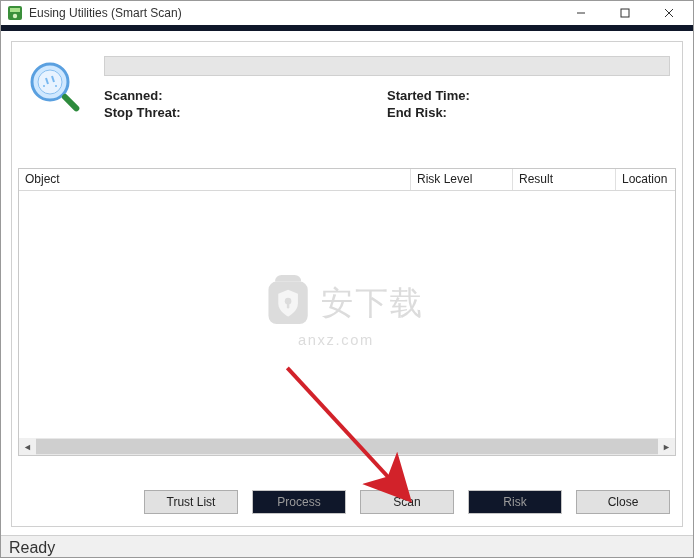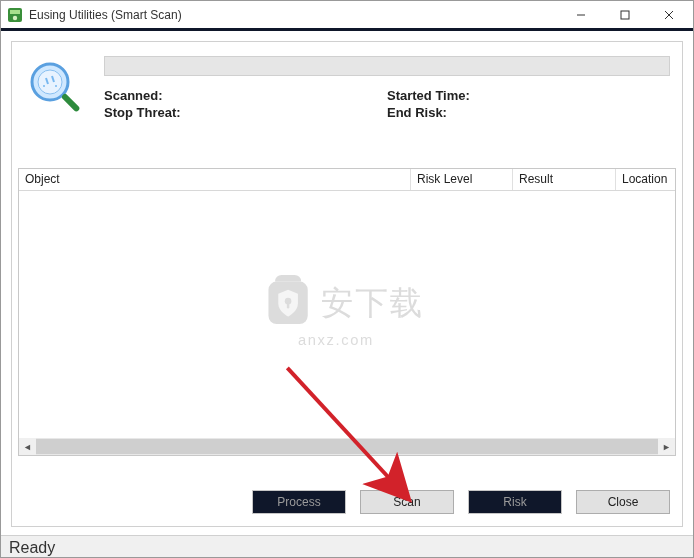--- a/index.html
+++ b/index.html
@@ -9,21 +9,21 @@
     background: #fff;
     width: 694px;
     height: 558px;
     overflow: hidden;
     border: 1px solid #999;
     position: relative;
   }
   .titlebar {
     height: 30px;
     background: #fff;
-    border-bottom: 3px solid #0f172a;
+    border-bottom: 6px solid #0f172a;
     display: flex;
     align-items: center;
     padding: 0 2px 0 6px;
   }
   .titlebar .app-icon {
     width: 16px; height: 16px;
     margin-right: 6px;
     position: relative;
   }
   .titlebar .app-icon svg { width:16px; height:16px; }
@@ -269,20 +269,21 @@
       <defs>
         <marker id="ah" markerWidth="14" markerHeight="14" refX="10" refY="6" orient="auto">
           <path d="M0,0 L12,6 L0,12 L3,6 z" fill="#d2222a"></path>
         </marker>
       </defs>
       <line x1="270" y1="200" x2="390" y2="330" stroke="#d2222a" stroke-width="4" marker-end="url(#ah)"></line>
     </svg>
   </div>
 
   <div class="button-row">
+    <button class="btn">Trust List</button>
     <button class="btn" disabled="">Process</button>
     <button class="btn">Scan</button>
     <button class="btn" disabled="">Risk</button>
     <button class="btn">Close</button>
   </div>
 
 </div>
 
 <div class="statusbar">
   <span>Ready</span>

